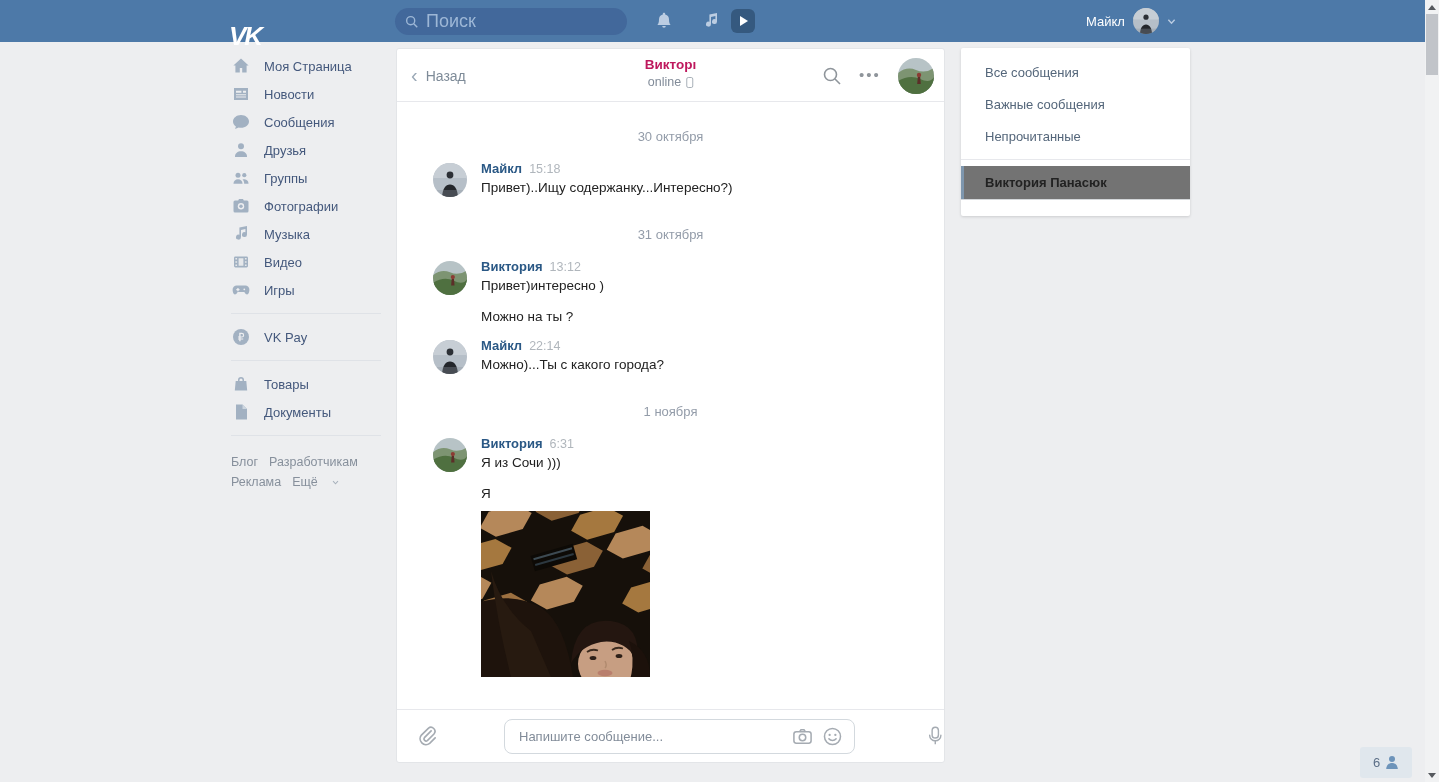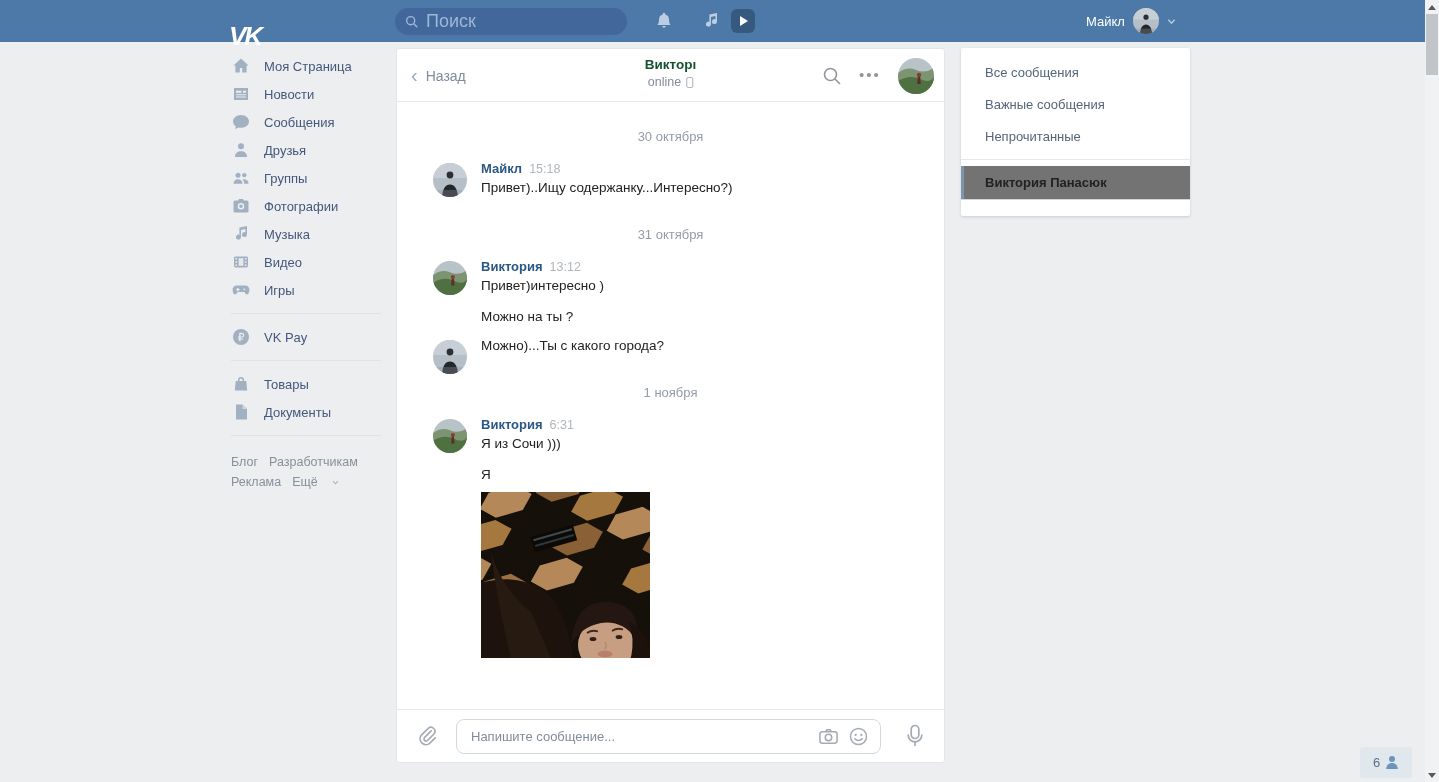--- a/index.html
+++ b/index.html
@@ -34,41 +34,41 @@
   .side-footer { margin-top:16px; color:#87909c; line-height:20px; font-size:12.5px; }
   .side-footer span { cursor:pointer; margin-right:11px; white-space:nowrap; }
   .chev-small { display:inline-block; width:7px; height:7px; }
 
   
   .chat-card { position:absolute; left:396px; top:48px; width:549px; height:715px; background:#fff; border:1px solid #e3e5e8; border-radius:3px; }
   .chat-header { position:relative; height:53px; border-bottom:1px solid #e7e8ec; }
   .back-btn { position:absolute; left:14px; top:0; height:53px; display:flex; align-items:center; gap:8px; cursor:pointer; color:#7e8b98; font-size:14px; }
   .back-btn .lt { font-size:20px; color:#9aa8b6; line-height:1; margin-top:-2px; }
   .chat-title-wrap { position:absolute; left:50%; transform:translateX(-50%); top:8px; text-align:center; }
-  .chat-title { font-weight:bold; color:#14532d; font-size:13.5px; white-space:nowrap; }
+  .chat-title { font-weight:bold; color:#be185d; font-size:13.5px; white-space:nowrap; }
   .chat-status { color:#828c99; font-size:12.5px; margin-top:3px; display:flex; align-items:center; justify-content:center; gap:5px; }
   .phone-glyph { display:inline-block; width:7px; height:11px; border:1px solid #a8b0b8; border-radius:2px; }
   .hdr-search { position:absolute; left:425px; top:17px; width:20px; height:20px; cursor:pointer; }
   .hdr-dots { position:absolute; left:458px; top:13px; width:30px; height:26px; color:#8f959b; font-size:15px; letter-spacing:2px; text-align:center; cursor:pointer; line-height:26px; }
   .hdr-avatar { position:absolute; left:501px; top:9px; cursor:pointer; }
 
   
   .messages { position:absolute; top:54px; left:0; right:0; bottom:53px; overflow:hidden; padding-top:26px; }
   .msg-date { text-align:center; color:#939ca9; font-size:13px; height:18px; }
   .msg-date.later { margin-top:32px; }
   .msg { position:relative; padding-left:84px; margin-top:14px; }
   .msg .m-avatar { position:absolute; left:36px; top:2px; cursor:pointer; }
   .m-name { font-weight:bold; color:#2a5885; font-size:13px; cursor:pointer; }
   .m-time { color:#b0b6bc; font-size:12.5px; margin-left:7px; }
   .m-text { color:#222; font-size:13.5px; margin-top:4px; }
   .m-followup { padding-left:84px; margin-top:16px; color:#222; font-size:13.5px; }
   .m-photo { margin-left:84px; margin-top:10px; width:169px; height:166px; overflow:hidden; cursor:pointer; }
 
   
-  .composer { position:absolute; left:0; right:0; bottom:0; height:53px; border-top:1px solid #e7e8ec; display:flex; align-items:center; }
+  .composer { position:absolute; left:0; right:0; bottom:0; height:53px; border-top:1px solid #e7e8ec; display:flex; align-items:center;gap:48px; }
   .clip { margin-left:19px; width:22px; height:22px; cursor:pointer; flex:0 0 auto; }
   .composer-field { position:relative; margin-left:18px; width:425px; height:35px; }
   .composer-field input { width:100%; height:100%; border:1px solid #d3d9de; border-radius:8px; padding:0 72px 0 14px; font-size:13px; color:#222; outline:none; font-family:inherit; }
   .composer-field input::placeholder { color:#828c99; }
   .in-icon { position:absolute; top:7px; width:21px; height:21px; cursor:pointer; }
   .ic-cam { right:42px; }
   .ic-smile { right:12px; }
   .mic { margin-left:24px; width:20px; height:24px; cursor:pointer; }
 
   
@@ -309,20 +309,23 @@
     <div class="msg">
       <span class="avatar av34 m-avatar">
         <svg viewBox="0 0 34 34" width="34" height="34">
           <rect width="34" height="34" fill="#b6bfc8"></rect>
             <rect width="34" height="15" fill="#c7ced5"></rect>
           <circle cx="17" cy="12" r="3.4" fill="#2c3036"></circle>
           <path d="M9 34c.5-8 3.5-12.5 8-12.5s7.5 4.5 8 12.5z" fill="#23262b"></path>
           <rect y="27" width="34" height="7" fill="#8b959e" opacity=".35"></rect>
         </svg>
       </span>
+      <div>
+        <span class="m-name">Майкл</span><span class="m-time">22:14</span>
+      </div>
       <div class="m-text">Можно)...Ты с какого города?</div>
     </div>
 
     <div class="msg-date later">1 ноября</div>
 
     <div class="msg">
       <span class="avatar av34 m-avatar">
         <svg viewBox="0 0 36 36" width="34" height="34">
           <rect width="36" height="36" fill="#b7c3c6"></rect>
           <path d="M0 15 Q9 8 18 12 T36 10 V36 H0 Z" fill="#7d9472"></path>

